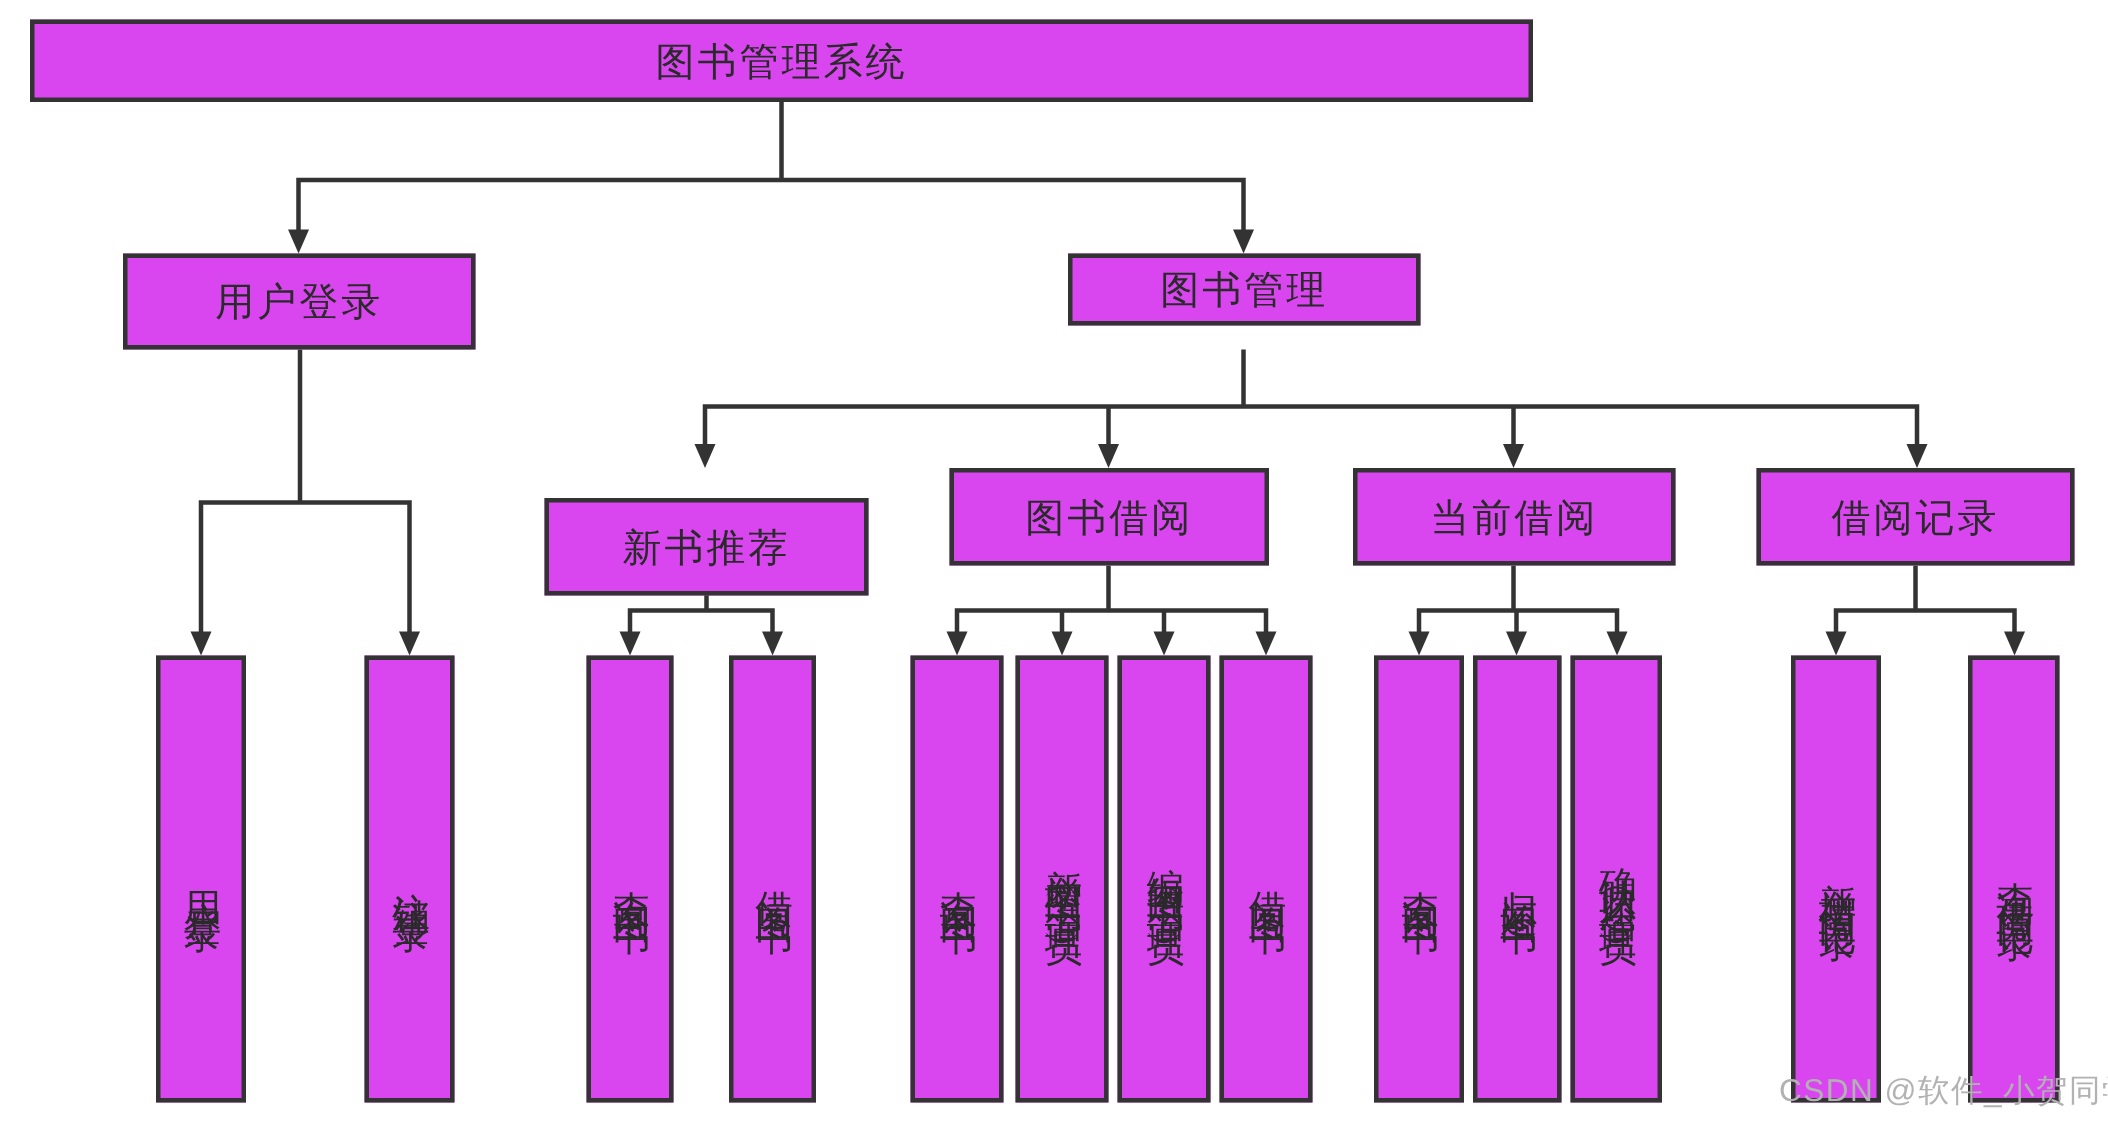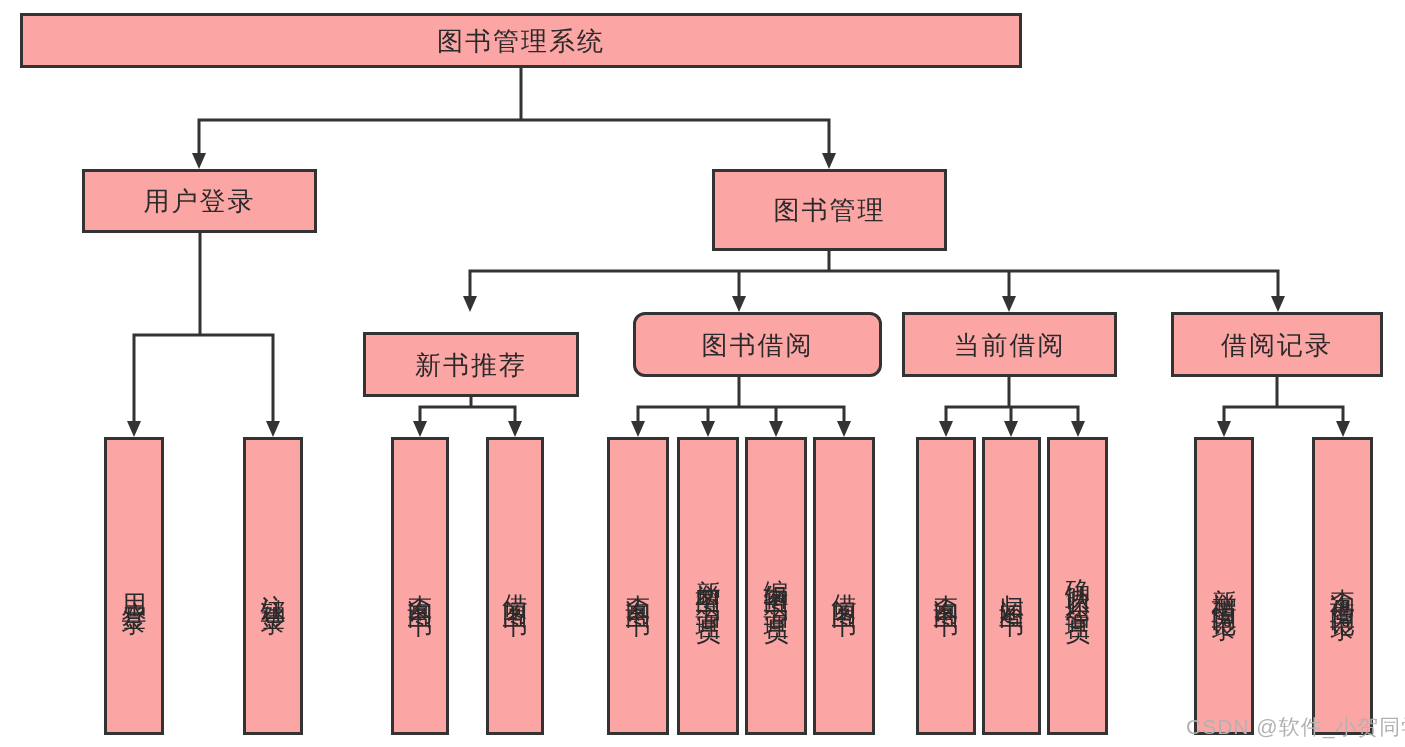--- a/index.html
+++ b/index.html
@@ -7,21 +7,21 @@
     position:relative;
     width:1405px;height:747px;
     background:#ffffff;
     font-family:"Liberation Sans","DejaVu Sans",sans-serif;
     overflow:hidden;
   }
   #connectors{position:absolute;left:0;top:0;width:1405px;height:747px;z-index:1;}
   .node{
     position:absolute;
     box-sizing:border-box;
-    background:#fca5a5;
+    background:#d946ef;
     border:3px solid #333333;
     display:flex;align-items:center;justify-content:center;
     color:#2a2a2a;
     z-index:2;
   }
   .hnode{font-size:26px;line-height:1;letter-spacing:2px;}
   .leaf{
     writing-mode:vertical-rl;
     text-orientation:mixed;
     font-size:25px;
@@ -78,24 +78,24 @@
     <polygon class="arrow" points="1071,421 1085,421 1078,437"></polygon>
 
     <path class="stroke" d="M1277 377 V408.5 M1222.5 407 H1344.5 M1224 407 V424 M1343 407 V424"></path>
     <polygon class="arrow" points="1217,421 1231,421 1224,437"></polygon>
     <polygon class="arrow" points="1336,421 1350,421 1343,437"></polygon>
   </svg>
 
   <div class="node hnode" style="left:20px;top:13px;width:1002px;height:55px;">图书管理系统</div>
 
   <div class="node hnode" style="left:82px;top:169px;width:235px;height:64px;">用户登录</div>
-  <div class="node hnode" style="left:712px;top:169px;width:235px;height:82px;">图书管理</div>
+  <div class="node hnode" style="left:712px;top:169px;width:235px;height:48px;">图书管理</div>
 
   <div class="node hnode" style="left:363px;top:312px;width:216px;height:65px;margin-top:20px;">新书推荐</div>
-  <div class="node hnode" style="left:633px;top:312px;width:249px;height:65px;border-radius:12px;">图书借阅</div>
+  <div class="node hnode" style="left:633px;top:312px;width:213px;height:65px;">图书借阅</div>
   <div class="node hnode" style="left:902px;top:312px;width:215px;height:65px;">当前借阅</div>
   <div class="node hnode" style="left:1171px;top:312px;width:212px;height:65px;">借阅记录</div>
 
   <div class="node leaf" style="left:104px;top:437px;width:60px;height:298px;">用户登录</div>
   <div class="node leaf" style="left:243px;top:437px;width:60px;height:298px;">注销登录</div>
 
   <div class="node leaf" style="left:391px;top:437px;width:58px;height:298px;">查询图书</div>
   <div class="node leaf" style="left:486px;top:437px;width:58px;height:298px;">借阅图书</div>
 
   <div class="node leaf" style="left:607px;top:437px;width:62px;height:298px;">查询图书</div>

